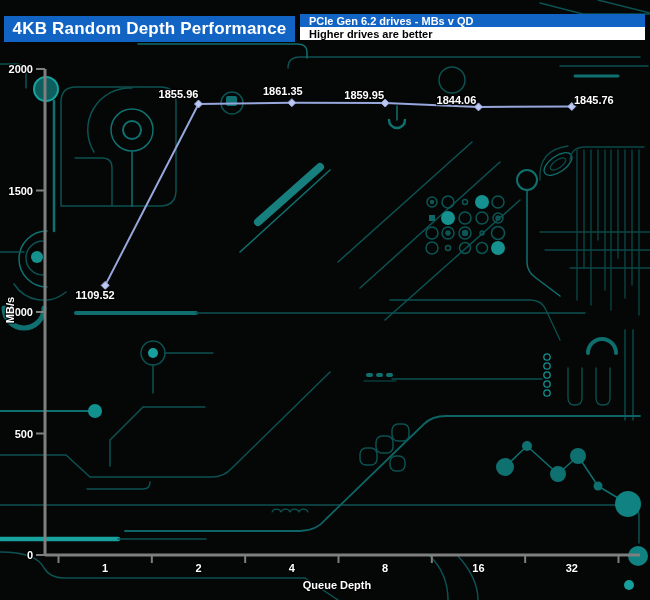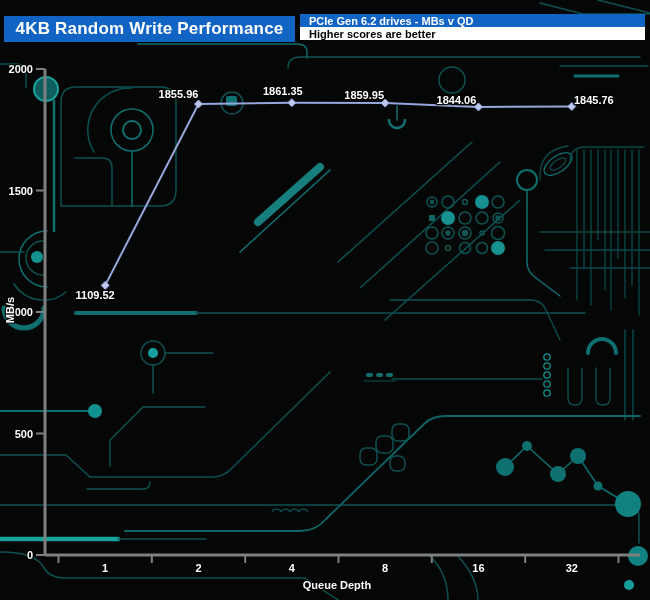--- a/index.html
+++ b/index.html
@@ -192,28 +192,28 @@
       </g>
 
       <g>
         <circle cx="638" cy="556" r="10" fill="#118282"></circle>
         <circle cx="629" cy="585" r="5" fill="#16a09c"></circle>
       </g>
     </g>
   </svg>
 
   <div class="hdr-left">
-    <span>4KB Random Write Performance</span>
+    <span>4KB Random Depth Performance</span>
   </div>
   <div class="hdr-right">
     <div class="hdr-bar blue">
       <span>PCIe Gen 6.2 drives - MBs v QD</span>
     </div>
     <div class="hdr-bar white">
-      <span>Higher scores are better</span>
+      <span>Higher drives are better</span>
     </div>
   </div>
 
   <svg class="chart" width="650" height="600" viewBox="0 0 650 600">
     <g id="axes">
         <path d="M45,69 V555" stroke="#7f7f7f" stroke-width="3" fill="none"></path>
         <path d="M45,555 H640" stroke="#7f7f7f" stroke-width="3" fill="none"></path>
       </g>
     <g id="yticks">
         <path d="M36,555 H45" stroke="#7f7f7f" stroke-width="2" fill="none"></path>

